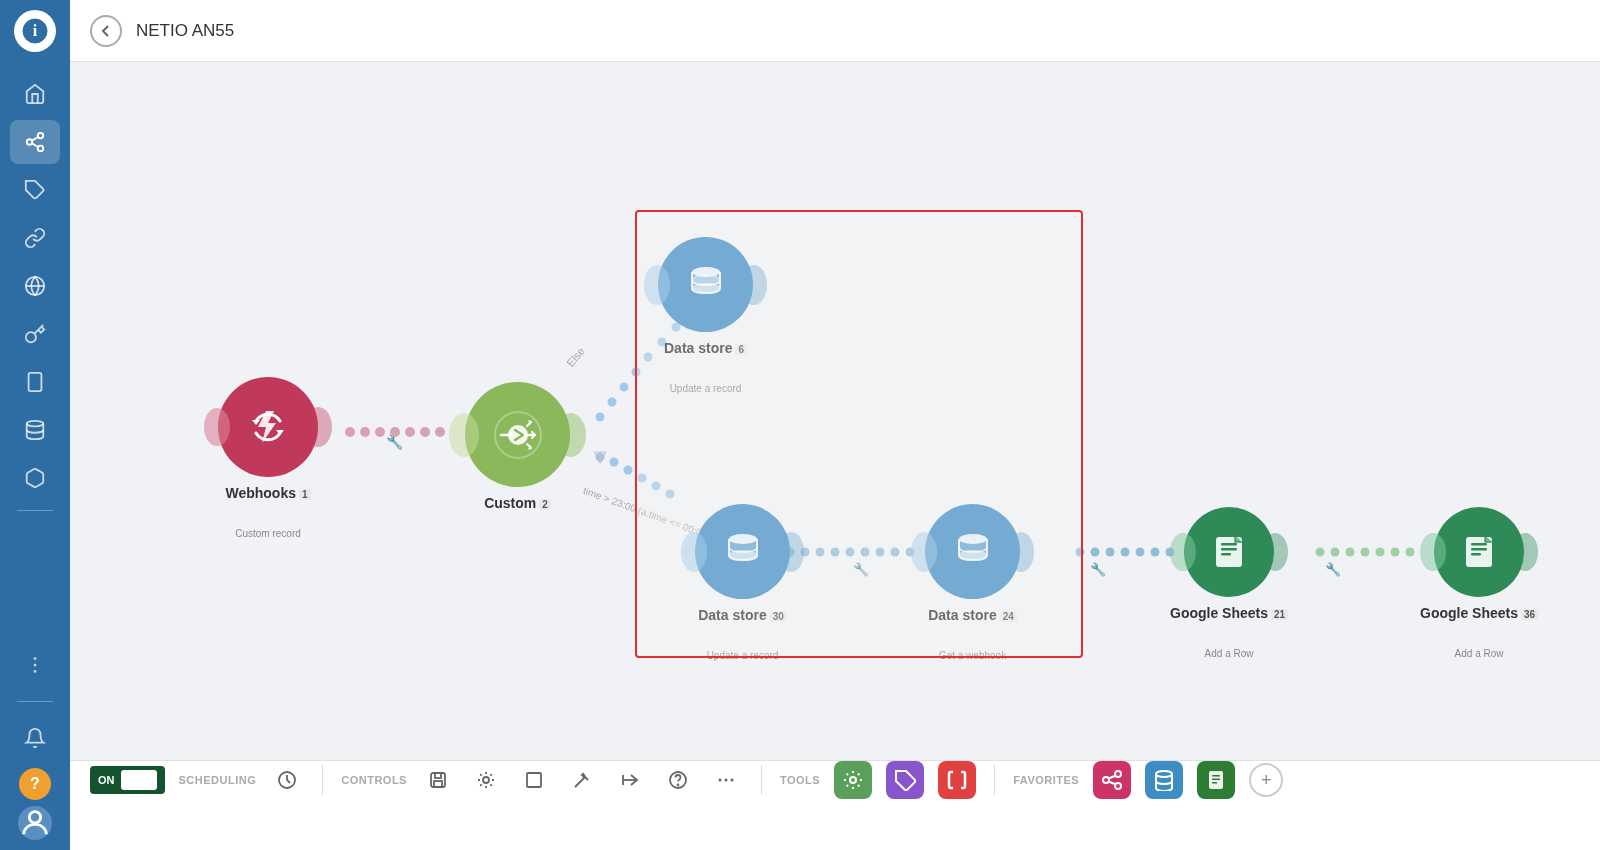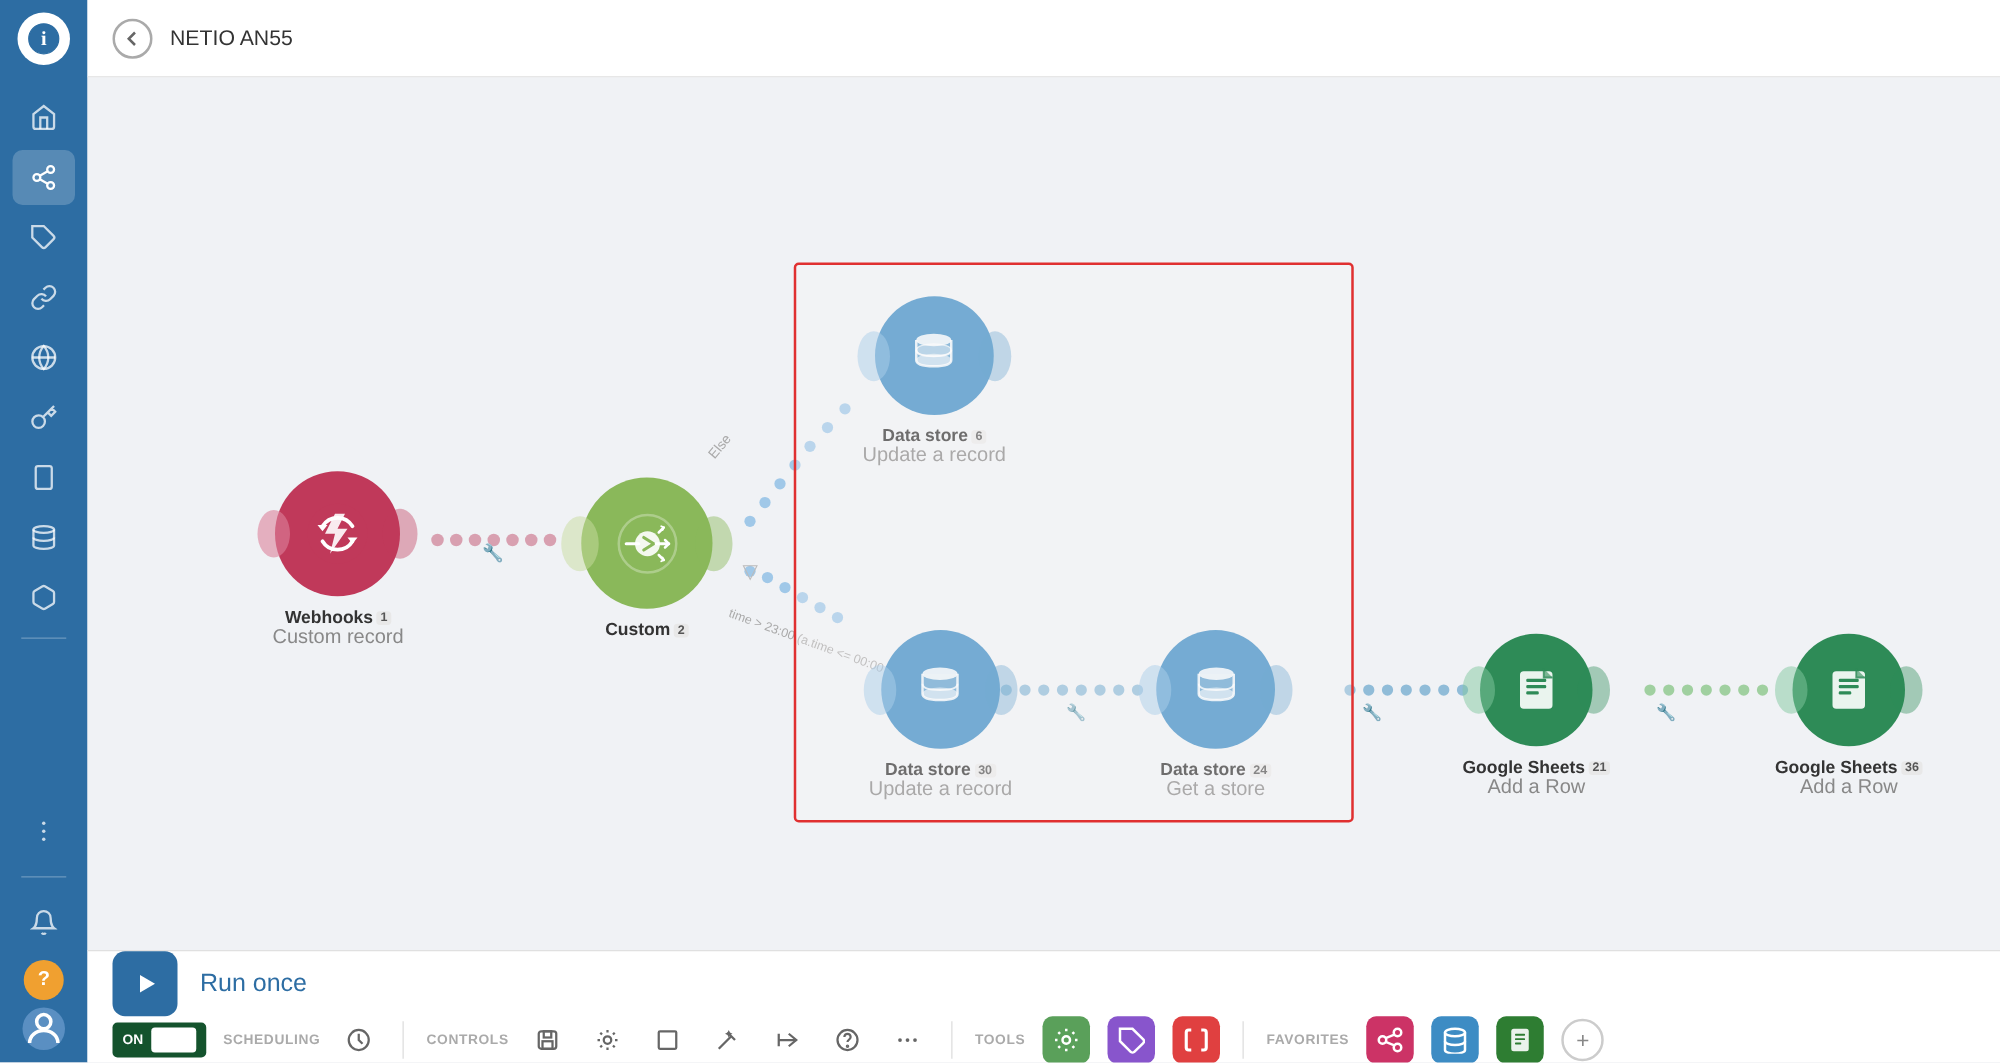--- a/index.html
+++ b/index.html
@@ -158,21 +158,21 @@
     
     .pnode {
       position: absolute;
       display: flex;
       flex-direction: column;
       align-items: center;
     }
 
     .node-info { margin-top: 8px; text-align: center; }
     .node-info .n-title { font-size: 14px; font-weight: 700; color: #333; }
-    .node-info .n-sub { font-size: 16px; color: #888; }
+    .node-info .n-sub { font-size: 10px; color: #888; margin-top: 27px; }
     .n-badge {
       display: inline-block;
       background: #e8e8e8; border-radius: 3px;
       font-size: 10px; font-weight: 700; color: #555;
       padding: 0 3px; margin-left: 3px; vertical-align: middle;
     }
   </style>
 </head>
 <body>
 
@@ -413,21 +413,21 @@
           </svg>
         </div>
       </div>
       <div class="node-info">
         <div class="n-title">
           <span>Custom</span><span class="n-badge">2</span>
         </div>
       </div>
     </div>
 
-    <div class="pnode" style="left: 620px; top: 175px;">
+    <div class="pnode" style="left: 588px; top: 175px;">
       <div style="position:relative;">
         <div style="width:95px; height:95px; border-radius:50%; background:#3d8cc4; display:flex; align-items:center; justify-content:center; position:relative;">
           <div style="position:absolute; right:-14px; top:50%; transform:translateY(-50%); width:26px; height:40px; border-radius:50%; background:rgba(61,140,196,0.4);"></div>
           <div style="position:absolute; left:-14px; top:50%; transform:translateY(-50%); width:26px; height:40px; border-radius:50%; background:rgba(140,190,230,0.5);"></div>
 
           <svg width="46" height="46" viewBox="0 0 46 46" fill="none">
             <ellipse cx="23" cy="10" rx="14" ry="5" fill="rgba(255,255,255,0.85)"></ellipse>
             <path d="M9 10 L9 26 Q9 31 23 31 Q37 31 37 26 L37 10" stroke="rgba(255,255,255,0.85)" stroke-width="2" fill="rgba(255,255,255,0.2)"></path>
             <ellipse cx="23" cy="26" rx="14" ry="5" fill="rgba(255,255,255,0.6)"></ellipse>
             <ellipse cx="23" cy="18" rx="14" ry="5" fill="rgba(255,255,255,0.4)" stroke="rgba(255,255,255,0.7)" stroke-width="1"></ellipse>
@@ -474,21 +474,21 @@
             <path d="M9 10 L9 26 Q9 31 23 31 Q37 31 37 26 L37 10" stroke="rgba(255,255,255,0.85)" stroke-width="2" fill="rgba(255,255,255,0.2)"></path>
             <ellipse cx="23" cy="26" rx="14" ry="5" fill="rgba(255,255,255,0.6)"></ellipse>
             <path d="M9 18 Q9 23 23 23 Q37 23 37 18" stroke="rgba(255,255,255,0.8)" stroke-width="1.5" fill="none"></path>
           </svg>
         </div>
       </div>
       <div class="node-info">
         <div class="n-title">
           <span>Data store</span><span class="n-badge">24</span>
         </div>
-        <div class="n-sub">Get a store</div>
+        <div class="n-sub">Get a webhook</div>
       </div>
     </div>
 
     <div class="pnode" style="left: 1100px; top: 445px;">
       <div style="position:relative;">
         <div style="width:90px; height:90px; border-radius:50%; background:#2e8b57; display:flex; align-items:center; justify-content:center; position:relative;">
           <div style="position:absolute; right:-14px; top:50%; transform:translateY(-50%); width:26px; height:38px; border-radius:50%; background:rgba(46,139,87,0.4);"></div>
           <div style="position:absolute; left:-14px; top:50%; transform:translateY(-50%); width:26px; height:38px; border-radius:50%; background:rgba(130,200,160,0.5);"></div>
 
           <svg width="42" height="42" viewBox="0 0 42 42" fill="none">
@@ -528,28 +528,20 @@
         <div class="n-title">
           <span>Google Sheets</span><span class="n-badge">36</span>
         </div>
         <div class="n-sub">Add a Row</div>
       </div>
     </div>
 
   </div>
 
   <div class="toolbar">
-    <div class="toolbar-top">
-      <div class="run-btn">
-        <svg width="22" height="22" viewBox="0 0 22 22" fill="white">
-            <polygon points="7,4 19,11 7,18"></polygon>
-          </svg>
-      </div>
-      <span class="run-once-label">Run once</span>
-    </div>
 
     <div class="toolbar-bottom">
 
       <div class="toggle">
         <span class="toggle-on">ON</span>
         <div class="toggle-switch"></div>
       </div>
 
       <span class="tb-section-label">SCHEDULING</span>
 

